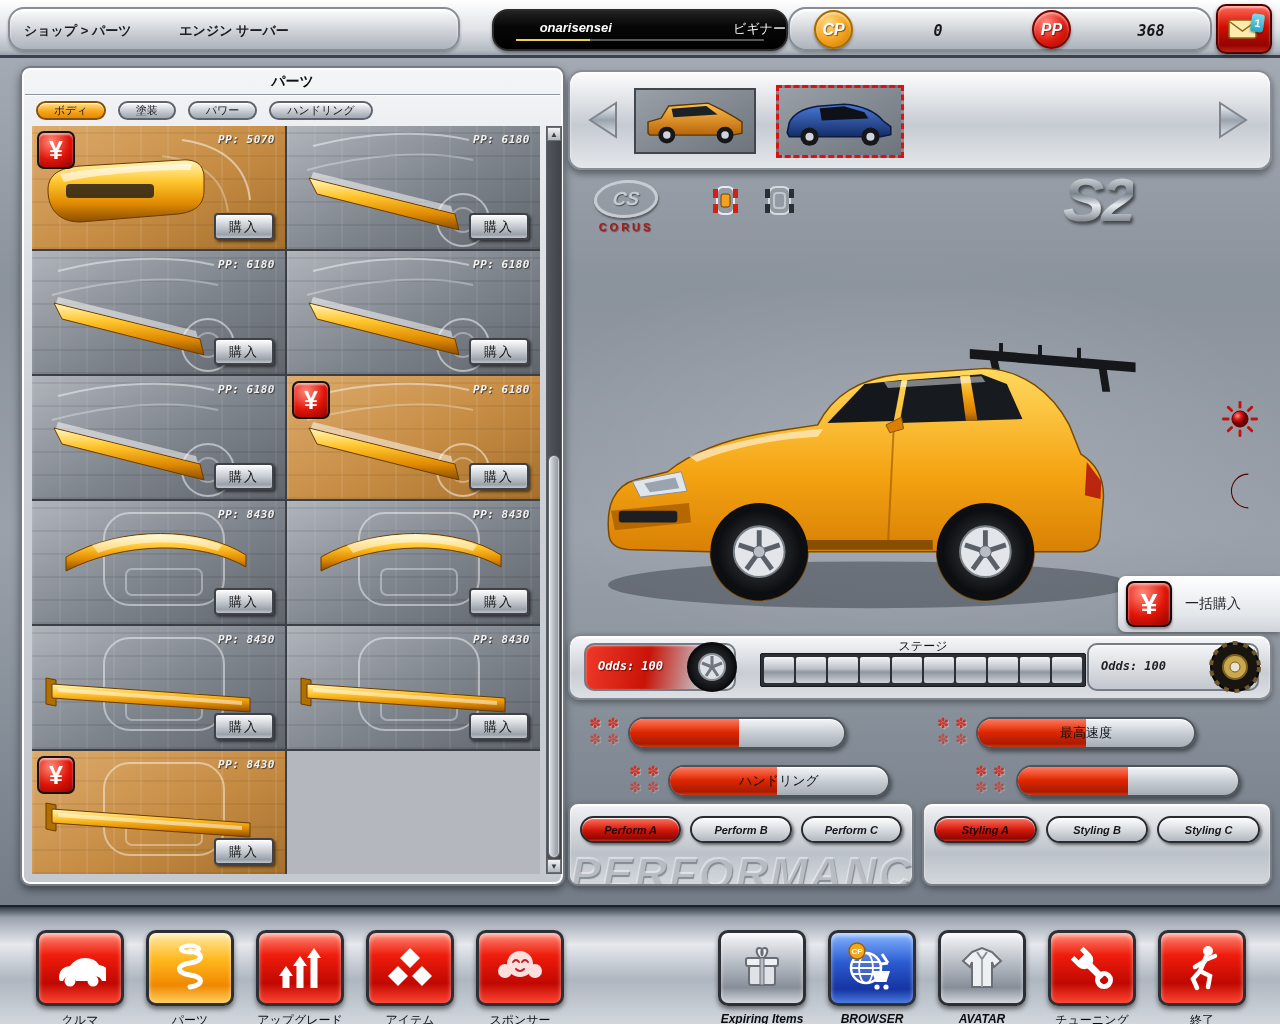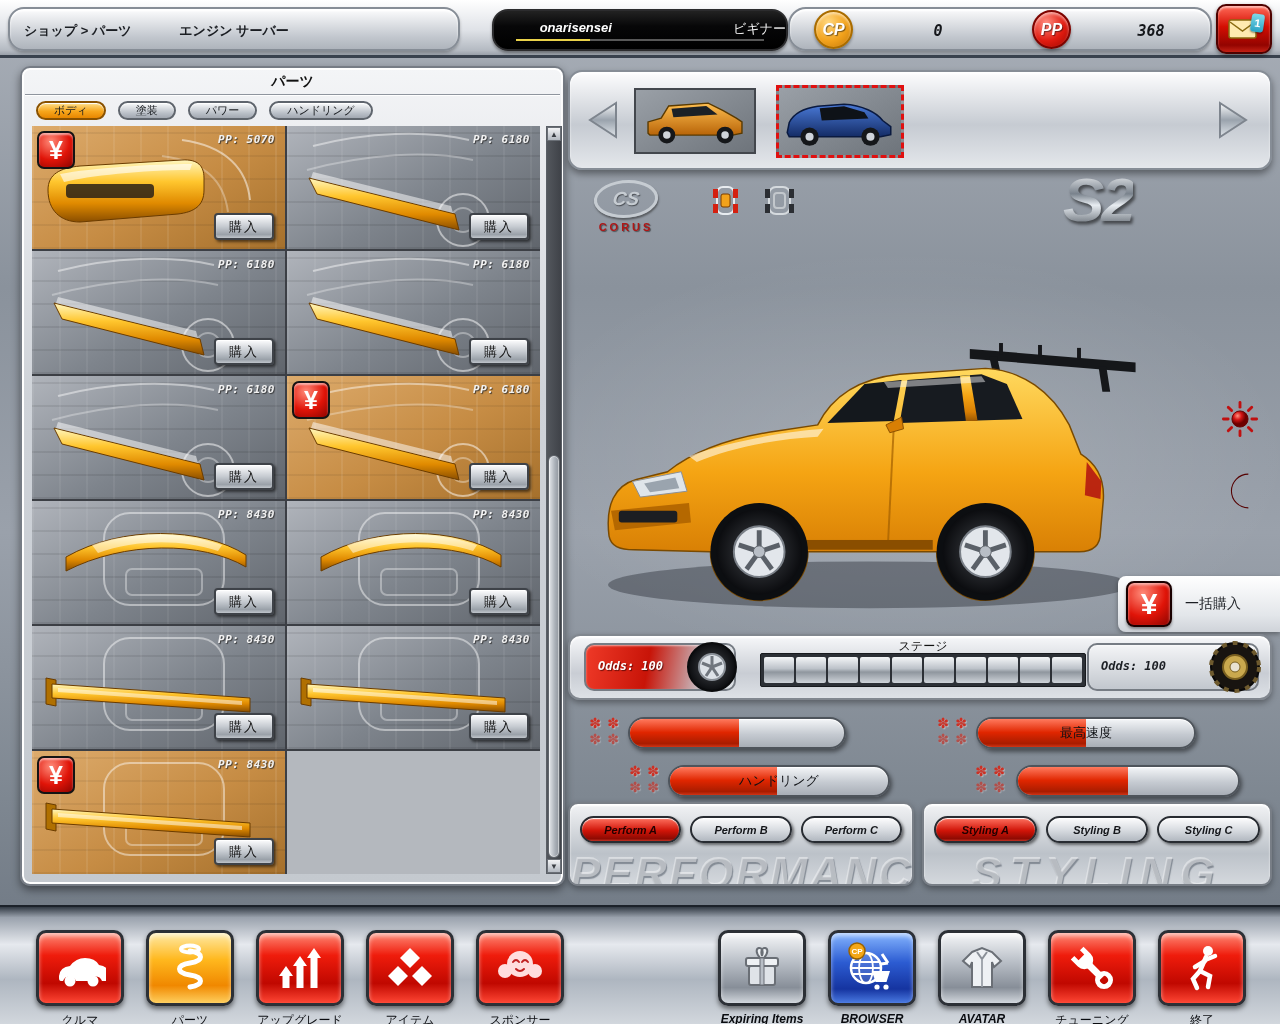--- a/index.html
+++ b/index.html
@@ -694,21 +694,20 @@
     <div class="pill">Perform C</div>
   </div>
   <div class="watermark">PERFORMANCE</div>
 </div>
 <div class="mode-panel sty-panel">
   <div class="pill-row">
     <div class="pill active">Styling A</div>
     <div class="pill">Styling B</div>
     <div class="pill">Styling C</div>
   </div>
-  <div class="watermark">STYLING</div>
 </div>
 
 <div class="navbar">
   <div class="nav-group nav-left">
     <div class="nav-item">
       <div class="nav-btn nav-red">
         <svg width="52" height="52" viewBox="0 0 52 52">
           <path d="M5,34 q1,-9 11,-10 q6,-8 15,-8 q10,0 14,7 q9,1 10,9 l0,4 q0,3 -3,3 l-4,0 a7,7 0 0 0 -13,0 l-13,0 a7,7 0 0 0 -13,0 l-2,0 q-2,0 -2,-3 z" fill="#fff"></path>
           <circle cx="16" cy="39" r="5.5" fill="#fff"></circle>
             <circle cx="39" cy="39" r="5.5" fill="#fff"></circle>

